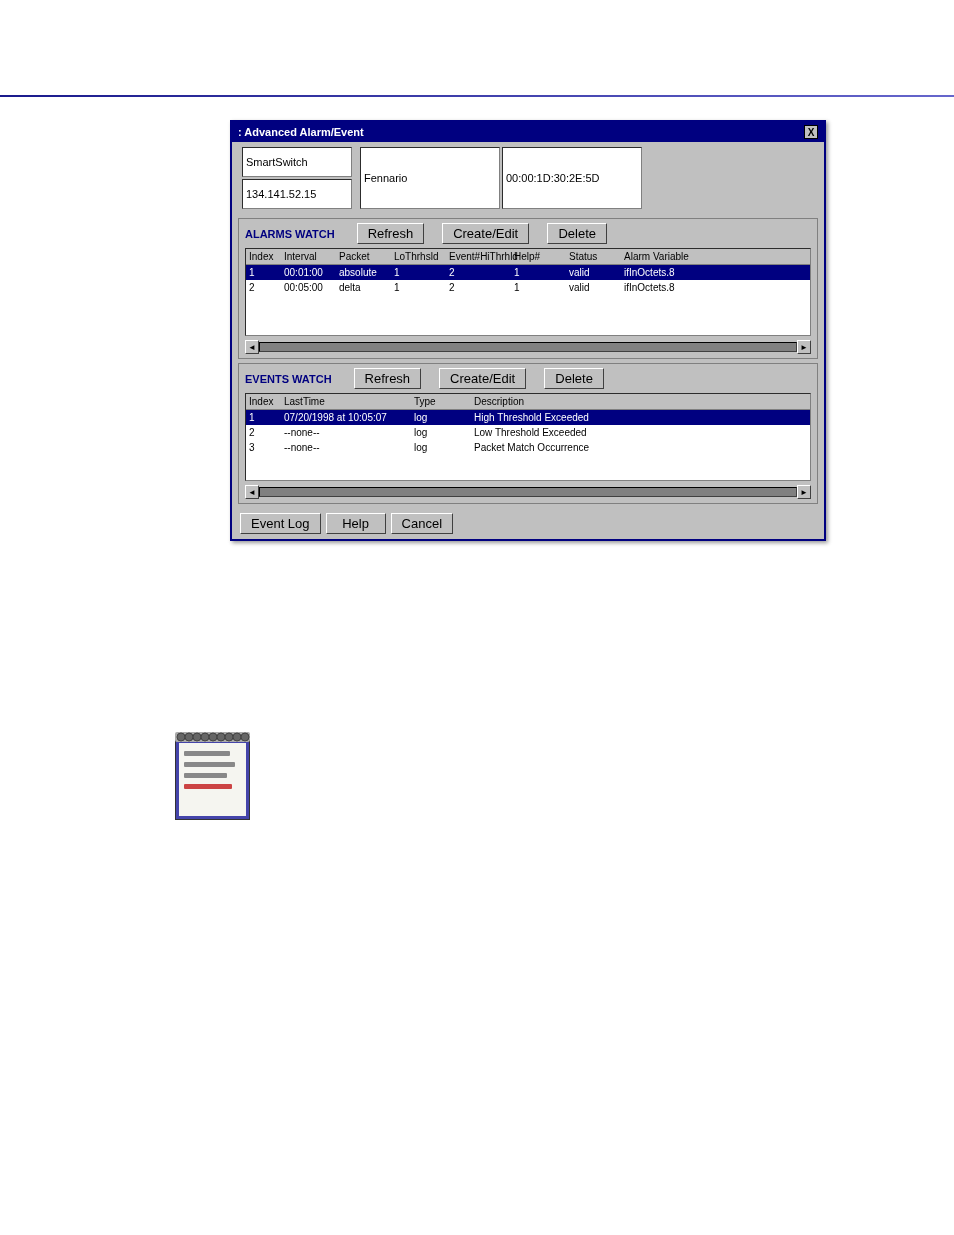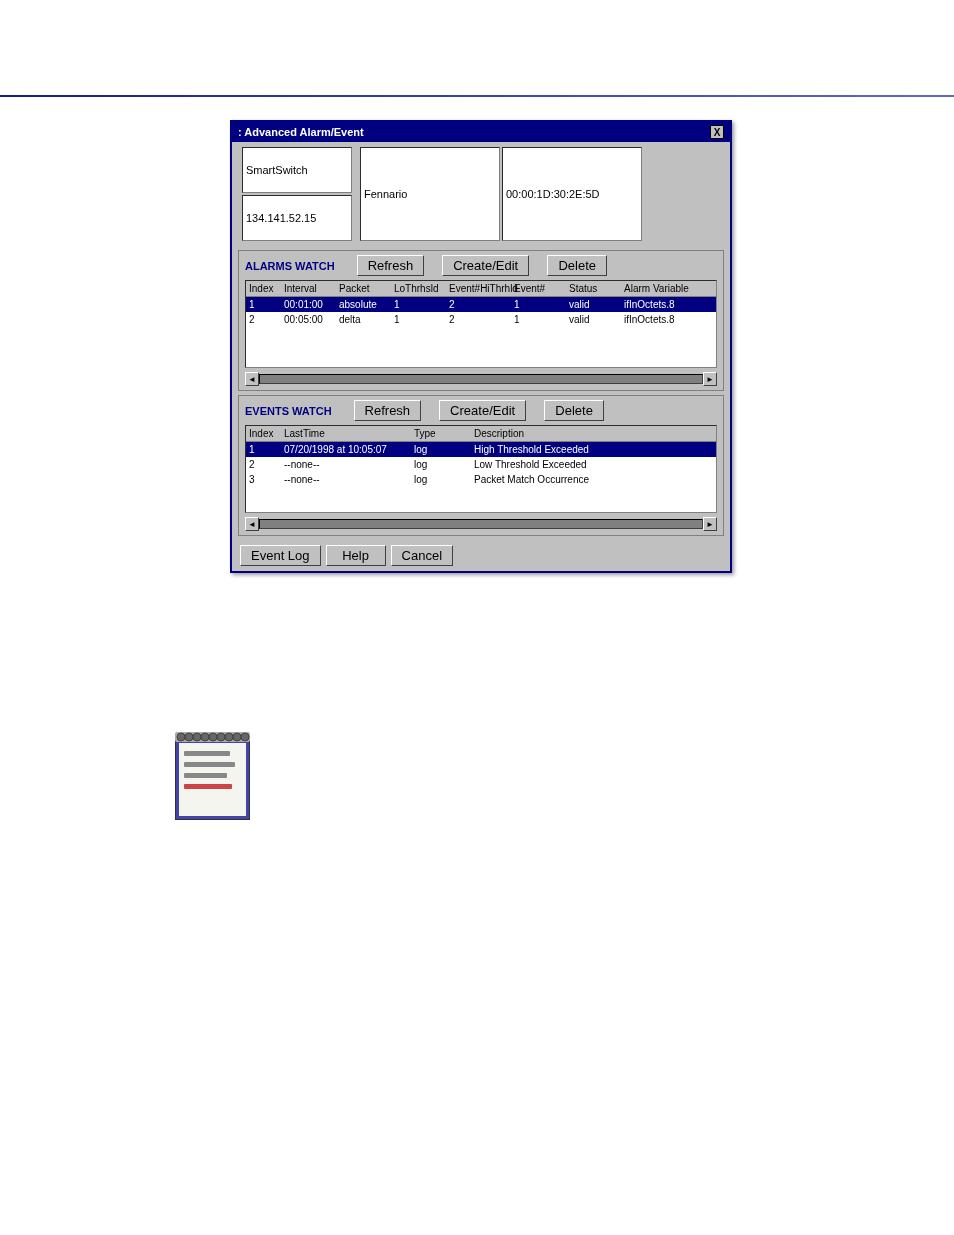--- a/index.html
+++ b/index.html
@@ -18,21 +18,21 @@
       left: 0;
       width: 100%;
       height: 2px;
       background: linear-gradient(to right, #1a1a8c, #6666cc);
     }
 
     .dialog-wrapper {
       position: absolute;
       top: 120px;
       left: 230px;
-      width: 502px;
+      width: 596px;
     }
 
     .dialog {
       border: 2px solid #000080;
       background: #c0c0c0;
       box-shadow: 2px 2px 4px rgba(0,0,0,0.4);
     }
 
     .title-bar {
       background: #000080;
@@ -61,21 +61,21 @@
     .device-info {
       display: flex;
       gap: 8px;
       padding: 5px 10px;
       background: #c0c0c0;
     }
 
     .device-info input {
       border: 1px inset #808080;
       background: white;
-      padding: 16px 3px;
+      padding: 8px 3px;
       font-size: 11px;
       width: 120px;
     }
 
     .section {
       margin: 4px 6px;
       border: 1px solid #808080;
       background: #c0c0c0;
     }
 
@@ -254,21 +254,21 @@
         <button class="btn">Delete</button>
       </div>
 
       <div class="table-container">
         <div class="table-header alarms-header">
           <span>Index</span>
           <span>Interval</span>
           <span>Packet</span>
           <span>LoThrhsld</span>
           <span>Event#HiThrhld</span>
-          <span>Event#</span>
+          <span>Help#</span>
           <span>Status</span>
           <span>Alarm Variable</span>
         </div>
         <div class="table-body">
 
           <div class="table-row alarms-row selected">
             <span>1</span>
             <span>00:01:00</span>
             <span>absolute</span>
             <span>1</span>

